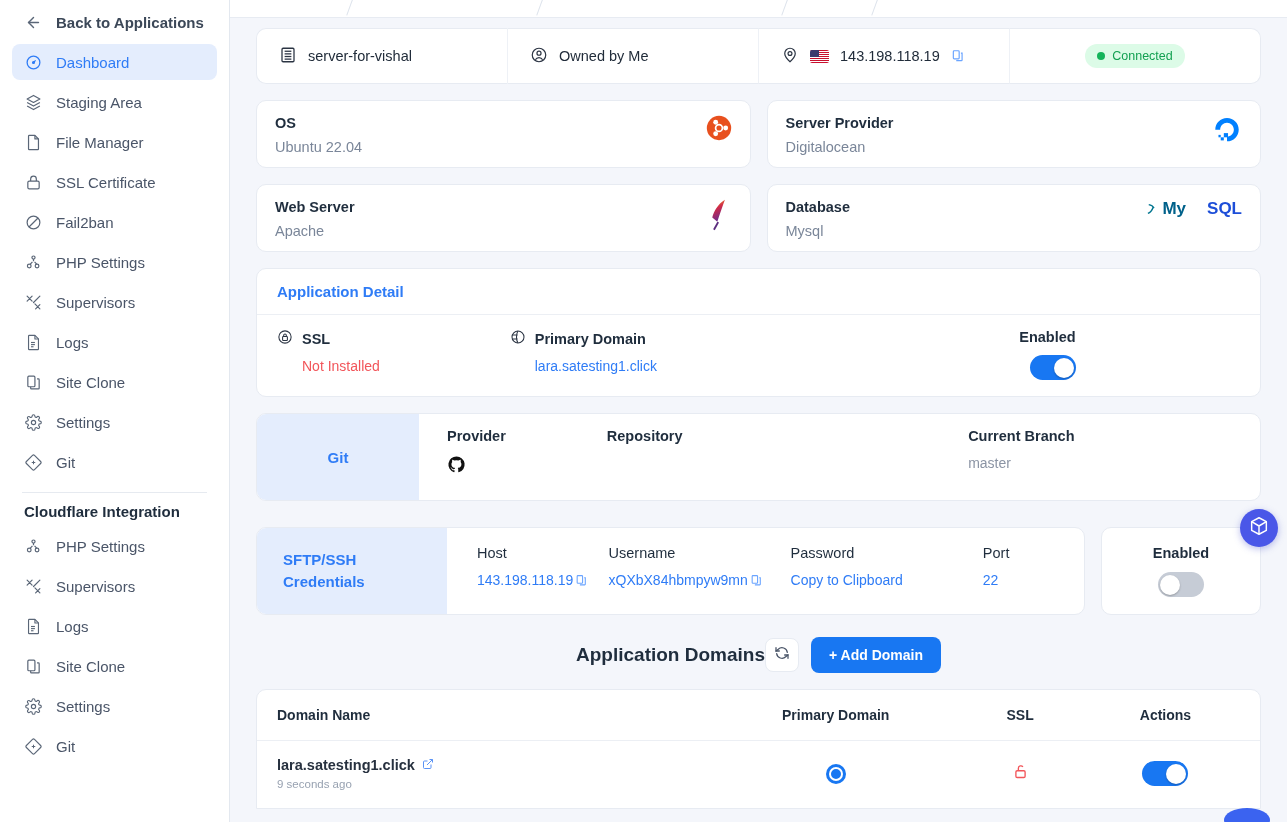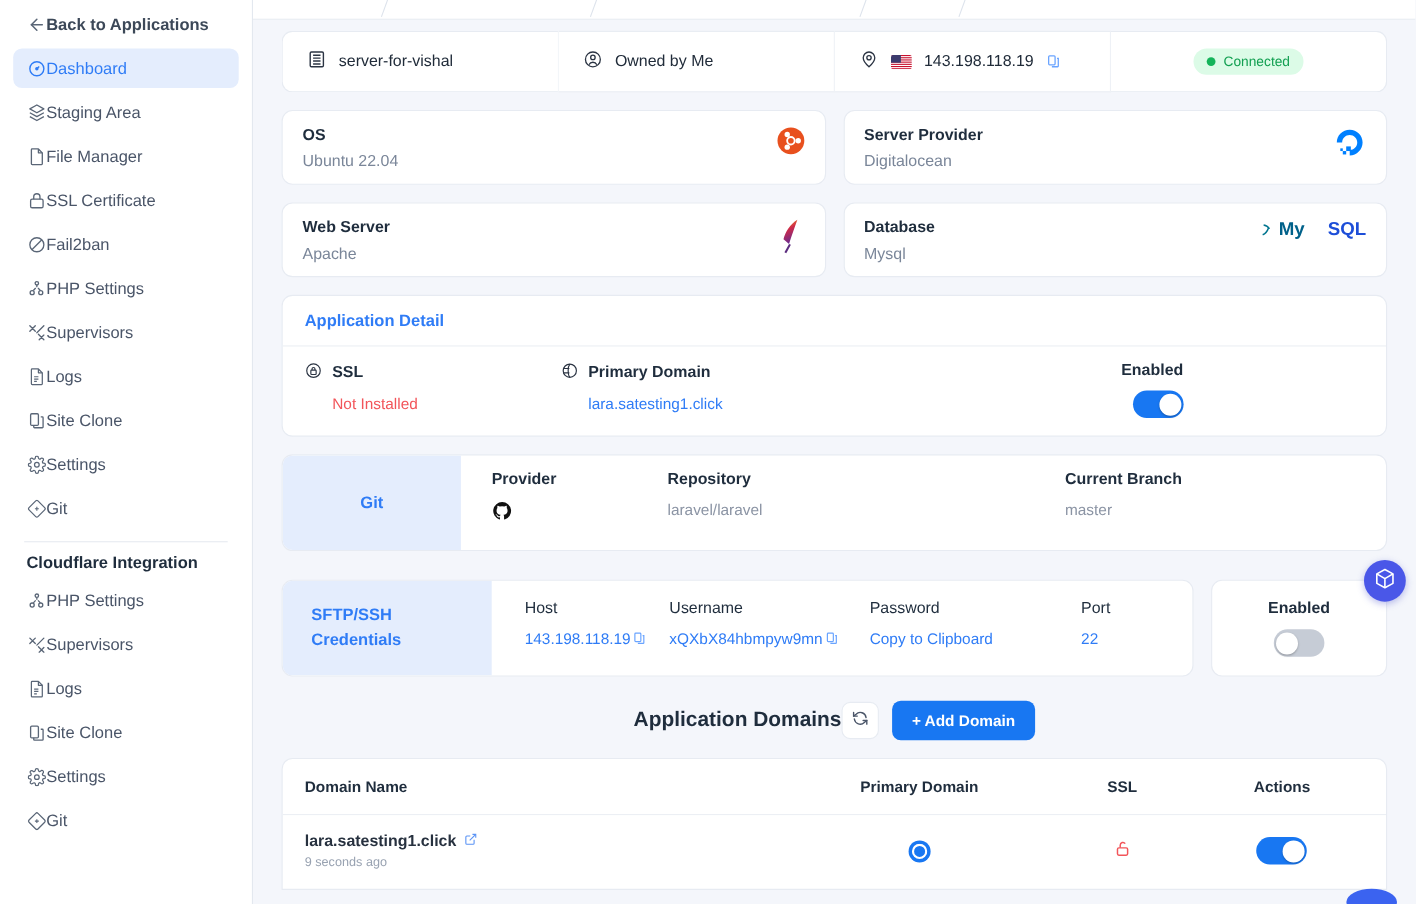--- a/index.html
+++ b/index.html
@@ -12,21 +12,21 @@
   }
   .app { display: flex; width: 1287px; height: 822px; position: relative; }
 
   
   .sidebar {
     width: 230px; height: 822px; background: #ffffff;
     border-right: 1px solid #e3e8ef;
     padding: 0 12px; overflow: hidden; flex: 0 0 230px;
   }
   .nav-item {
-    display: flex; align-items: center; 
+    display: flex; align-items: center; gap: 14px;
     height: 36px; padding: 0 12px; margin: 4px 0;
     border-radius: 8px; font-size: 15px; color: #4a5568;
     cursor: pointer; white-space: nowrap;
   }
   .nav-item .ico { width: 18px; height: 18px; flex: 0 0 18px; display:flex; align-items:center; justify-content:center; color:#5a6677; }
   .nav-item.back { margin-top: 0px; color:#3c4858; font-weight: 600; }
   .nav-item.active { background: #e4edfd; color: #2f7cf6; font-weight: 500; }
   .nav-item.active .ico { color: #2f7cf6; }
   .nav-sep { height: 1px; background: #e6eaf0; margin: 12px 10px 10px 10px; }
   .nav-group-title { font-size: 15px; font-weight: 700; color: #1f2d3d; padding: 0 12px; margin: 6px 0 8px 0; }
@@ -511,21 +511,20 @@
           <div>
             <div class="ch">Provider</div>
             <div class="cv">
               <svg width="19" height="19" viewBox="0 0 24 24" fill="#111">
                   <path d="M12 1.8a10.2 10.2 0 0 0-3.2 19.9c.5.1.7-.2.7-.5v-1.9c-2.8.6-3.4-1.3-3.4-1.3-.5-1.2-1.2-1.5-1.2-1.5-.9-.6.1-.6.1-.6 1 .1 1.6 1 1.6 1 .9 1.6 2.4 1.1 3 .9.1-.7.4-1.1.7-1.4-2.3-.3-4.7-1.1-4.7-5 0-1.1.4-2 1-2.7-.1-.3-.4-1.3.1-2.7 0 0 .8-.3 2.7 1a9.4 9.4 0 0 1 5 0c1.9-1.3 2.7-1 2.7-1 .5 1.4.2 2.4.1 2.7.6.7 1 1.6 1 2.7 0 3.9-2.4 4.7-4.7 5 .4.3.7 1 .7 2v2.9c0 .3.2.6.7.5A10.2 10.2 0 0 0 12 1.8z"></path>
                 </svg>
             </div>
           </div>
           <div>
             <div class="ch">Repository</div>
-            <div class="cv">laravel/laravel</div>
           </div>
           <div>
             <div class="ch">Current Branch</div>
             <div class="cv">master</div>
           </div>
         </div>
       </section>
 
       <div class="sftpwrap">
         <section class="sftp">

